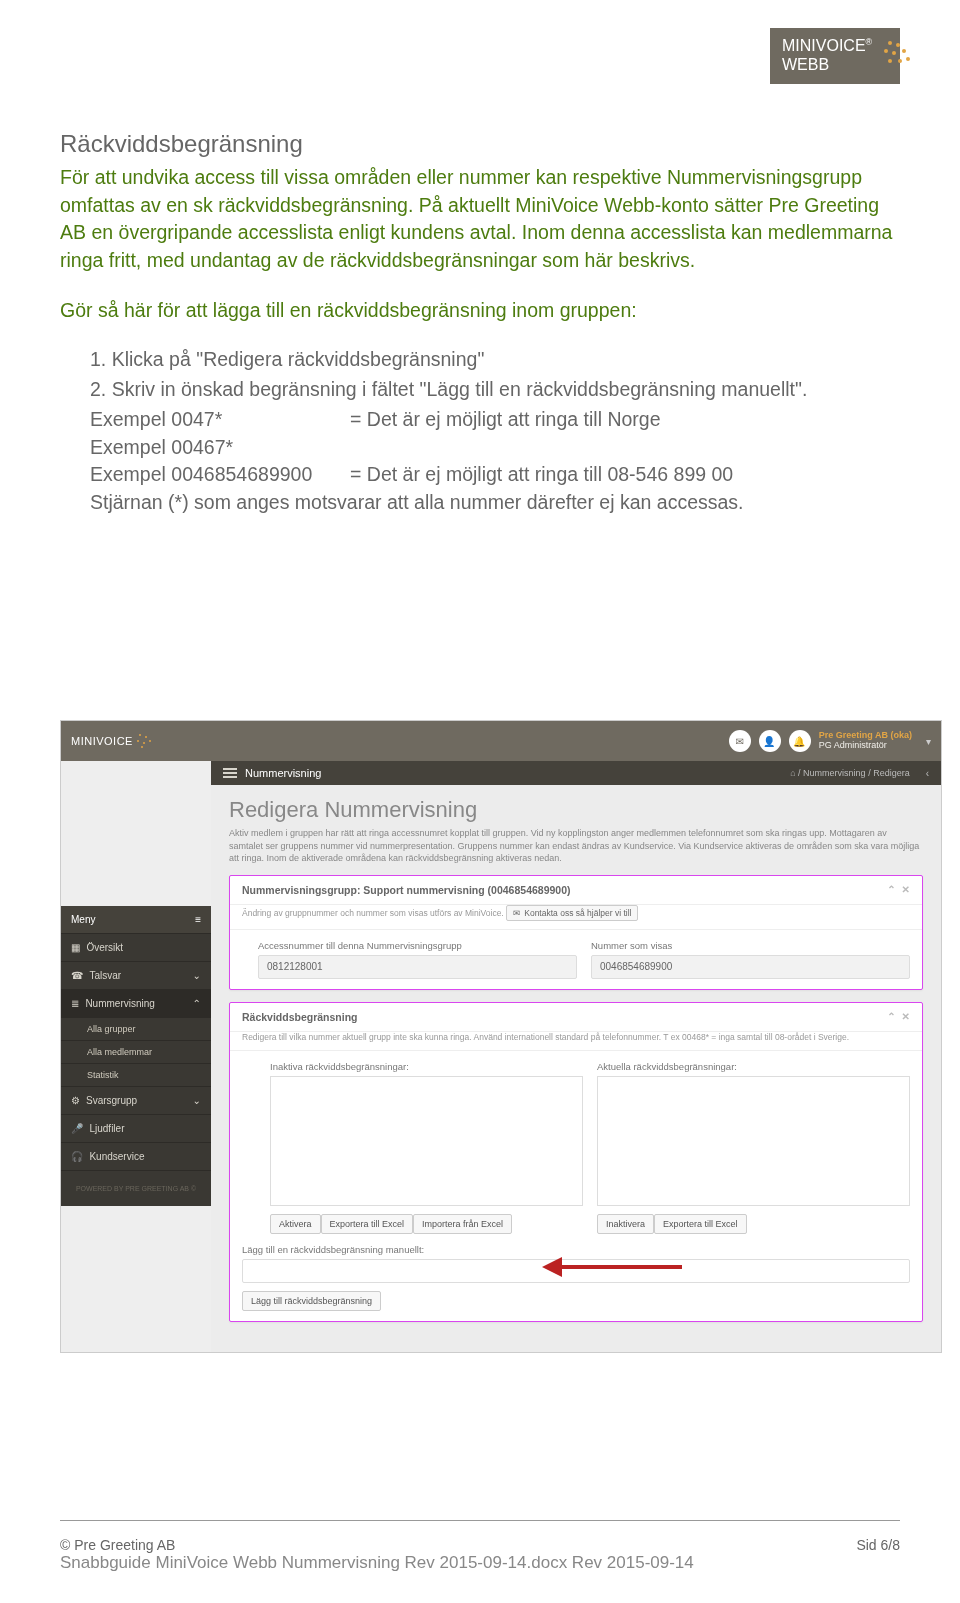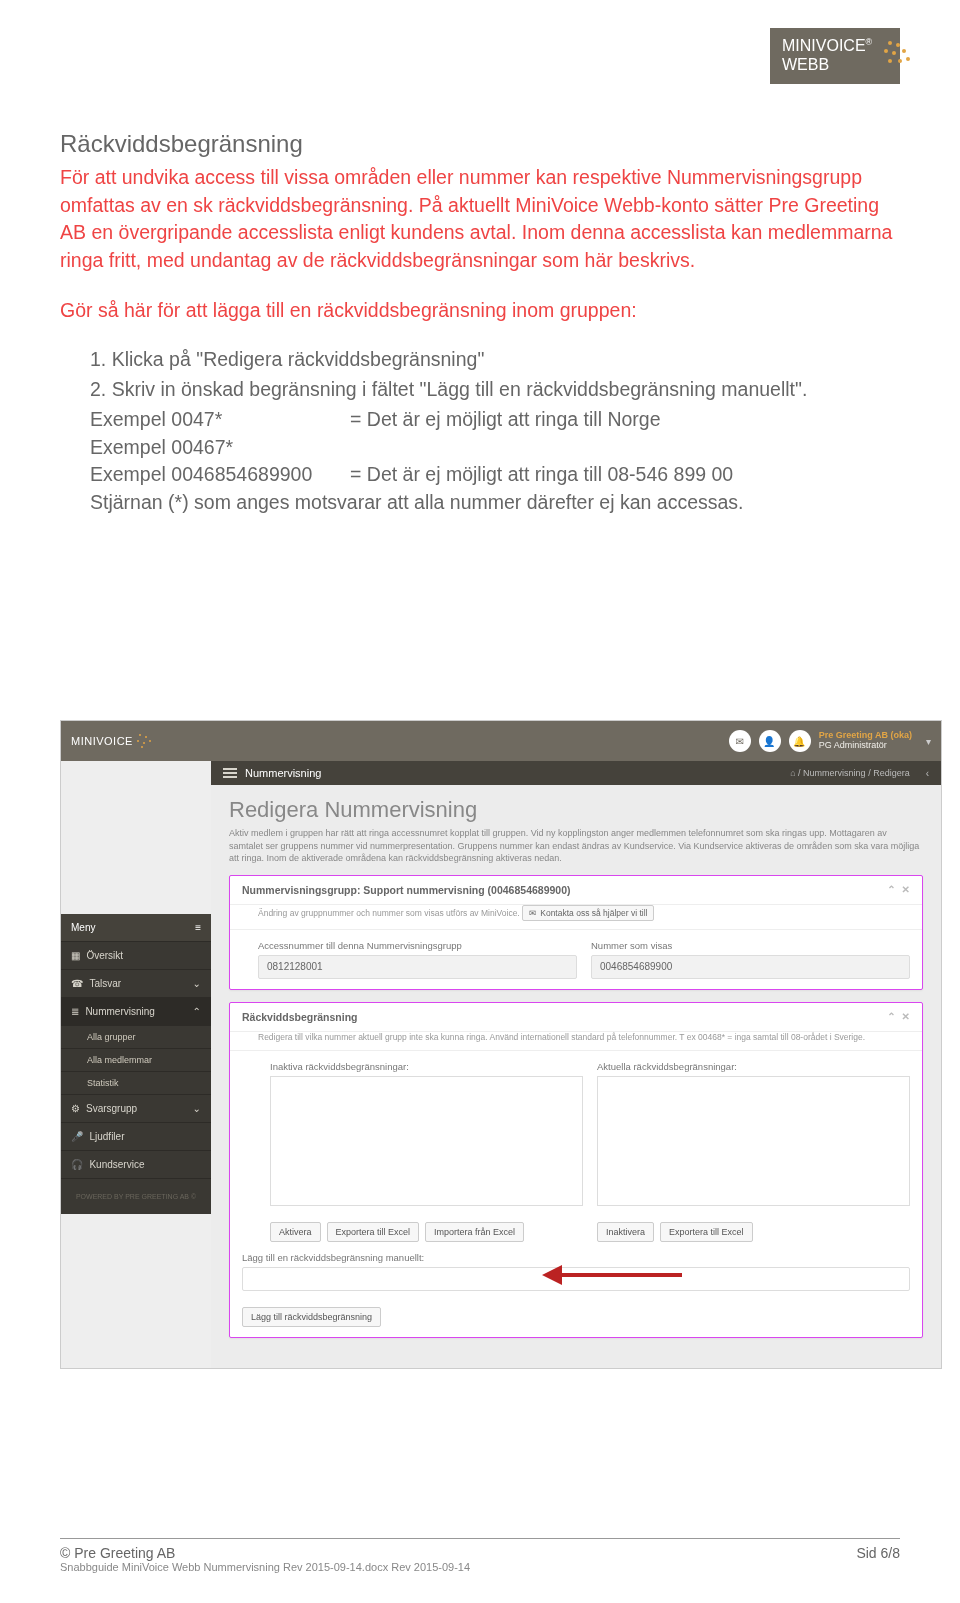--- a/index.html
+++ b/index.html
@@ -38,21 +38,21 @@
   .content h1 {
     font-weight: 400;
     font-size: 24px;
     color: #666;
     margin-bottom: 6px;
   }
   .content p {
     font-size: 19.5px;
     font-weight: 300;
     line-height: 1.42;
-    color: #ef4444;
+    color: #4d7c0f;
     margin-bottom: 22px;
   }
   .content p.lead { margin-bottom: 22px; }
   .content .steps {
     font-size: 19.5px;
     font-weight: 300;
     line-height: 1.42;
     color: #666;
   }
   .steps-intro { margin-bottom: 0; }
@@ -131,63 +131,63 @@
 
   .panel {
     background:#fff; border:1px solid #d946ef; border-radius:2px;
     margin-bottom:12px; box-shadow:0 1px 2px rgba(0,0,0,0.05);
   }
   .panel-head {
     padding:8px 12px; border-bottom:1px solid #eee;
     display:flex;align-items:center;justify-content:space-between;
     font-size:10.5px;color:#666;font-weight:600;
   }
-  .panel-sub { padding:0 28px 8px; font-size:8.5px;color:#999;border-bottom:1px solid #eee;}
+  .panel-sub { padding:0 12px 8px; font-size:8.5px;color:#999;border-bottom:1px solid #eee;}
   .panel-body { padding:10px 12px; }
   .tools { display:flex;gap:6px;color:#bbb;font-size:10px;}
   .contact-btn{border:1px solid #ccc;background:#f7f7f7;padding:2px 6px;border-radius:2px;font-size:8.5px;display:inline-flex;align-items:center;gap:4px;color:#666;}
 
   .two-col { display:flex; gap:14px;padding-left:28px; }
   .two-col > div { flex:1; }
   .fld-label { font-size:9.5px; color:#777; margin-bottom:4px;}
   .fld-input {
     width:100%; height:24px; border:1px solid #ddd; border-radius:2px;
     background:#fafafa; padding:0 8px; font-size:10px; color:#666;
   }
   .ro { background:#f2f2f2; }
 
   .bigbox {
     border:1px solid #ddd; background:#fff; height:130px; width:100%;
   }
-  .btnrow { margin-top:16px; display:flex; gap:6px;}
+  .btnrow { margin-top:8px; display:flex; }
   .btn {
     border:1px solid #ccc; background:#f7f7f7; padding:4px 8px;
     font-size:9px; color:#555; border-radius:2px;
   }
   .fld-full { width:100%; height:24px; border:1px solid #ddd; background:#fff; border-radius:2px; }
   .arrow {
     position:absolute;
     width:140px;height:10px;
   }
   .arrow .shaft{position:absolute;left:20px;right:0;top:3px;height:4px;background:#b22;}
   .arrow .head{position:absolute;left:0;top:-5px;width:0;height:0;border-top:10px solid transparent;border-bottom:10px solid transparent;border-right:20px solid #b22;}
   .rel{position:relative;}
 
   
   .footer {
     position: absolute;
     bottom: 30px; left: 60px; right: 60px;
     border-top: 1px solid #999;
-    padding-top: 6px;
+    padding-top: 16px;
     font-size: 14px; color:#666;
     display:flex; justify-content:space-between; align-items:flex-start;
     font-weight:300;
   }
   .footer .f-left{display:flex;flex-direction:column;}
-  .footer .f-left .line2{font-size:11px;color:#888;}
+  .footer .f-left .line2{font-size:17px;color:#888;}
 </style>
 </head>
 <body>
 
 <div class="brand-badge">
   <div class="txt">
     <div><span>MINIVOICE</span><sup>®</sup></div>
     <div>WEBB</div>
   </div>
   <div class="dots">

